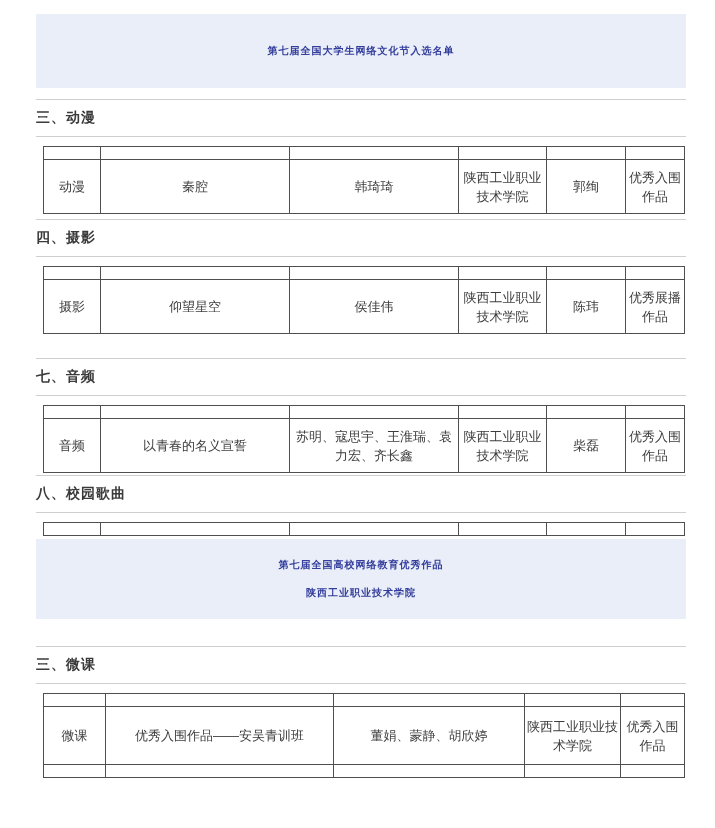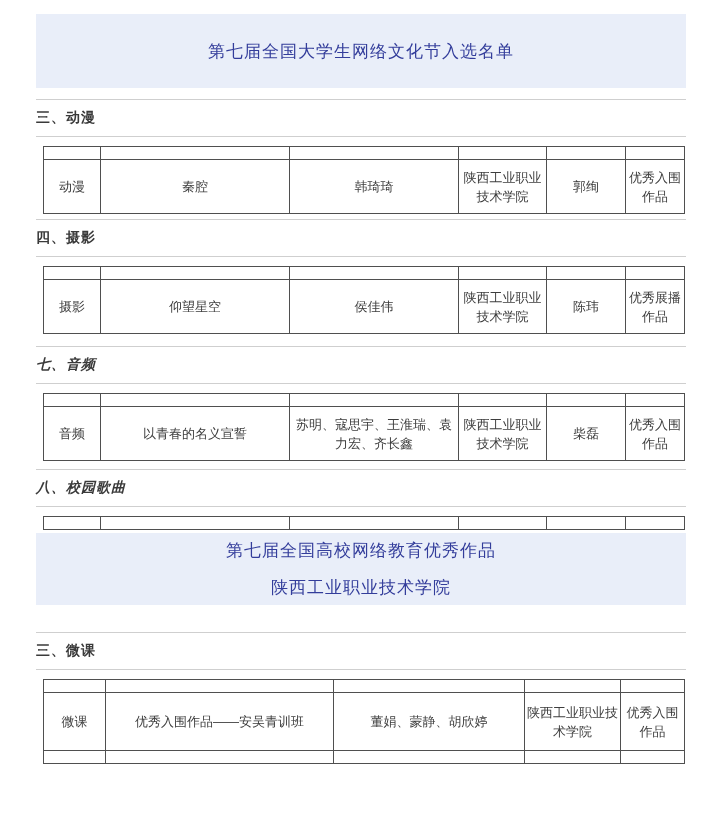--- a/index.html
+++ b/index.html
@@ -21,27 +21,27 @@
   .content{
     width:650px;
     margin:14px 29px 0 36px;
   }
   .banner{
     background:var(--accent_band_bg);
     display:flex;flex-direction:column;align-items:center;justify-content:center;
   }
   .banner-line{
     color:var(--banner_title);
-    font-weight:normal;
-    font-size:17px;
+    font-weight:bold;
+    font-size:10px;
     letter-spacing:1px;
     text-align:right;
   }
   .banner-1{height:74px;margin-bottom:11px;}
-  .banner-2{height:72px;margin-top:3px;gap:14px;}
+  .banner-2{height:80px;margin-top:3px;gap:14px;}
   .section-band{
     height:38px;
     border-top:1px solid var(--band_border);
     border-bottom:1px solid var(--band_border);
     display:flex;align-items:center;
   }
   .section-heading{
     color:var(--heading_text);
     font-weight:bold;
     font-size:14px;
@@ -62,22 +62,22 @@
     font-size:13px;
     line-height:19px;
     color:var(--cell_text);
     padding:1px 2px;
     overflow:hidden;
   }
   .tbl tr.thin td{height:13px;padding:0;}
   .tbl tr.main td{height:54px;}
   .tbl-last tr.main td{height:58px;}
   .mt5{margin-top:5px;}
-  .mt12{margin-top:12px;font-style:italic;}
-  .s4{margin-top:8px;font-style:italic;}
+  .mt12{margin-top:24px;}
+  .s4{margin-top:2px;}
   .s5{margin-top:27px;}
 </style>
 </head>
 <body>
 
 <div class="content">
 
   <div class="banner banner-1">
     <div class="banner-line">第七届全国大学生网络文化节入选名单</div>
   </div>

